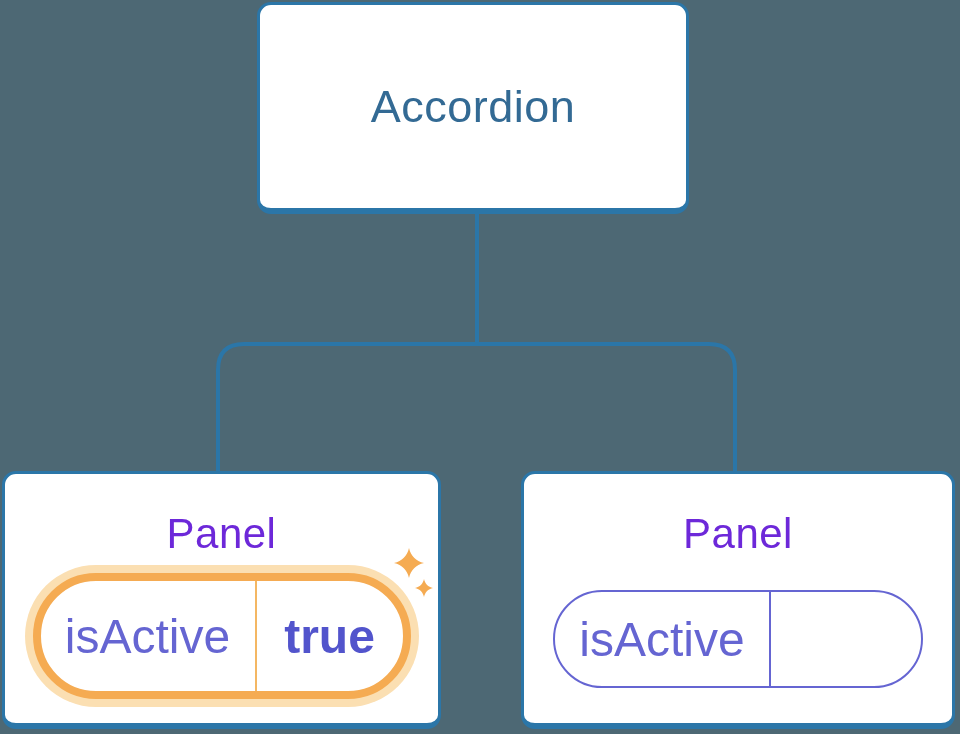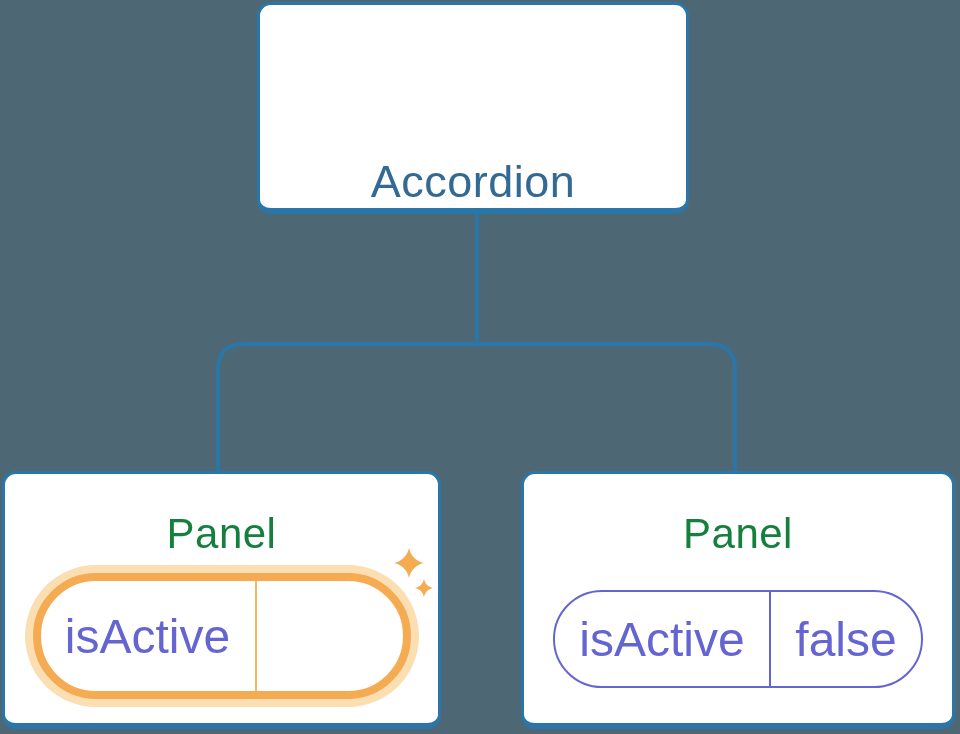--- a/index.html
+++ b/index.html
@@ -30,21 +30,21 @@
     background: #ffffff;
     border: 3px solid #2b76a8;
     border-bottom-width: 6px;
     border-radius: 14px;
     box-sizing: border-box;
   }
   .node-root {
     left: 257px; top: 2px;
     width: 432px; height: 212px;
     display: flex;
-    align-items: flex-end;
+    align-items: center;
     justify-content: center;
   }
   .root-label {
     color: #336a94;
     font-size: 45px;
     font-weight: 500;
     letter-spacing: 0.5px;
   }
   .node-panel-left {
     left: 2px; top: 471px;
@@ -52,21 +52,21 @@
   }
   .node-panel-right {
     left: 521px; top: 471px;
     width: 434px; height: 258px;
   }
   .panel-title {
     position: absolute;
     left: 0; top: 36px;
     width: 100%;
     text-align: center;
-    color: #15803d;
+    color: #6d28d9;
     font-size: 42px;
     font-weight: 500;
     letter-spacing: 0.5px;
   }
   .pill {
     position: absolute;
     left: 50%;
     transform: translateX(-50%);
     display: flex;
     align-items: stretch;
@@ -123,28 +123,28 @@
   </svg>
 
   <div class="node node-root">
     <span class="root-label">Accordion</span>
   </div>
 
   <div class="node node-panel-left">
     <div class="panel-title">Panel</div>
     <div class="pill pill-active">
       <span class="pill-cell key">isActive</span>
+      <span class="pill-cell val">true</span>
     </div>
     <svg class="sparkles" viewBox="0 0 44 52" xmlns="http://www.w3.org/2000/svg">
       <path d="M15 0 C 16.9 8.1 21.9 13.1 30 15 C 21.9 16.9 16.9 21.9 15 30 C 13.1 21.9 8.1 16.9 0 15 C 8.1 13.1 13.1 8.1 15 0 Z"></path>
       <path d="M30 31 C 31.1 35.9 34.1 38.9 39 40 C 34.1 41.1 31.1 44.1 30 49 C 28.9 44.1 25.9 41.1 21 40 C 25.9 38.9 28.9 35.9 30 31 Z"></path>
     </svg>
   </div>
 
   <div class="node node-panel-right">
     <div class="panel-title">Panel</div>
     <div class="pill pill-inactive">
       <span class="pill-cell key">isActive</span>
-      <span class="pill-cell val">false</span>
     </div>
   </div>
 
 </div>
 
 </body></html>

